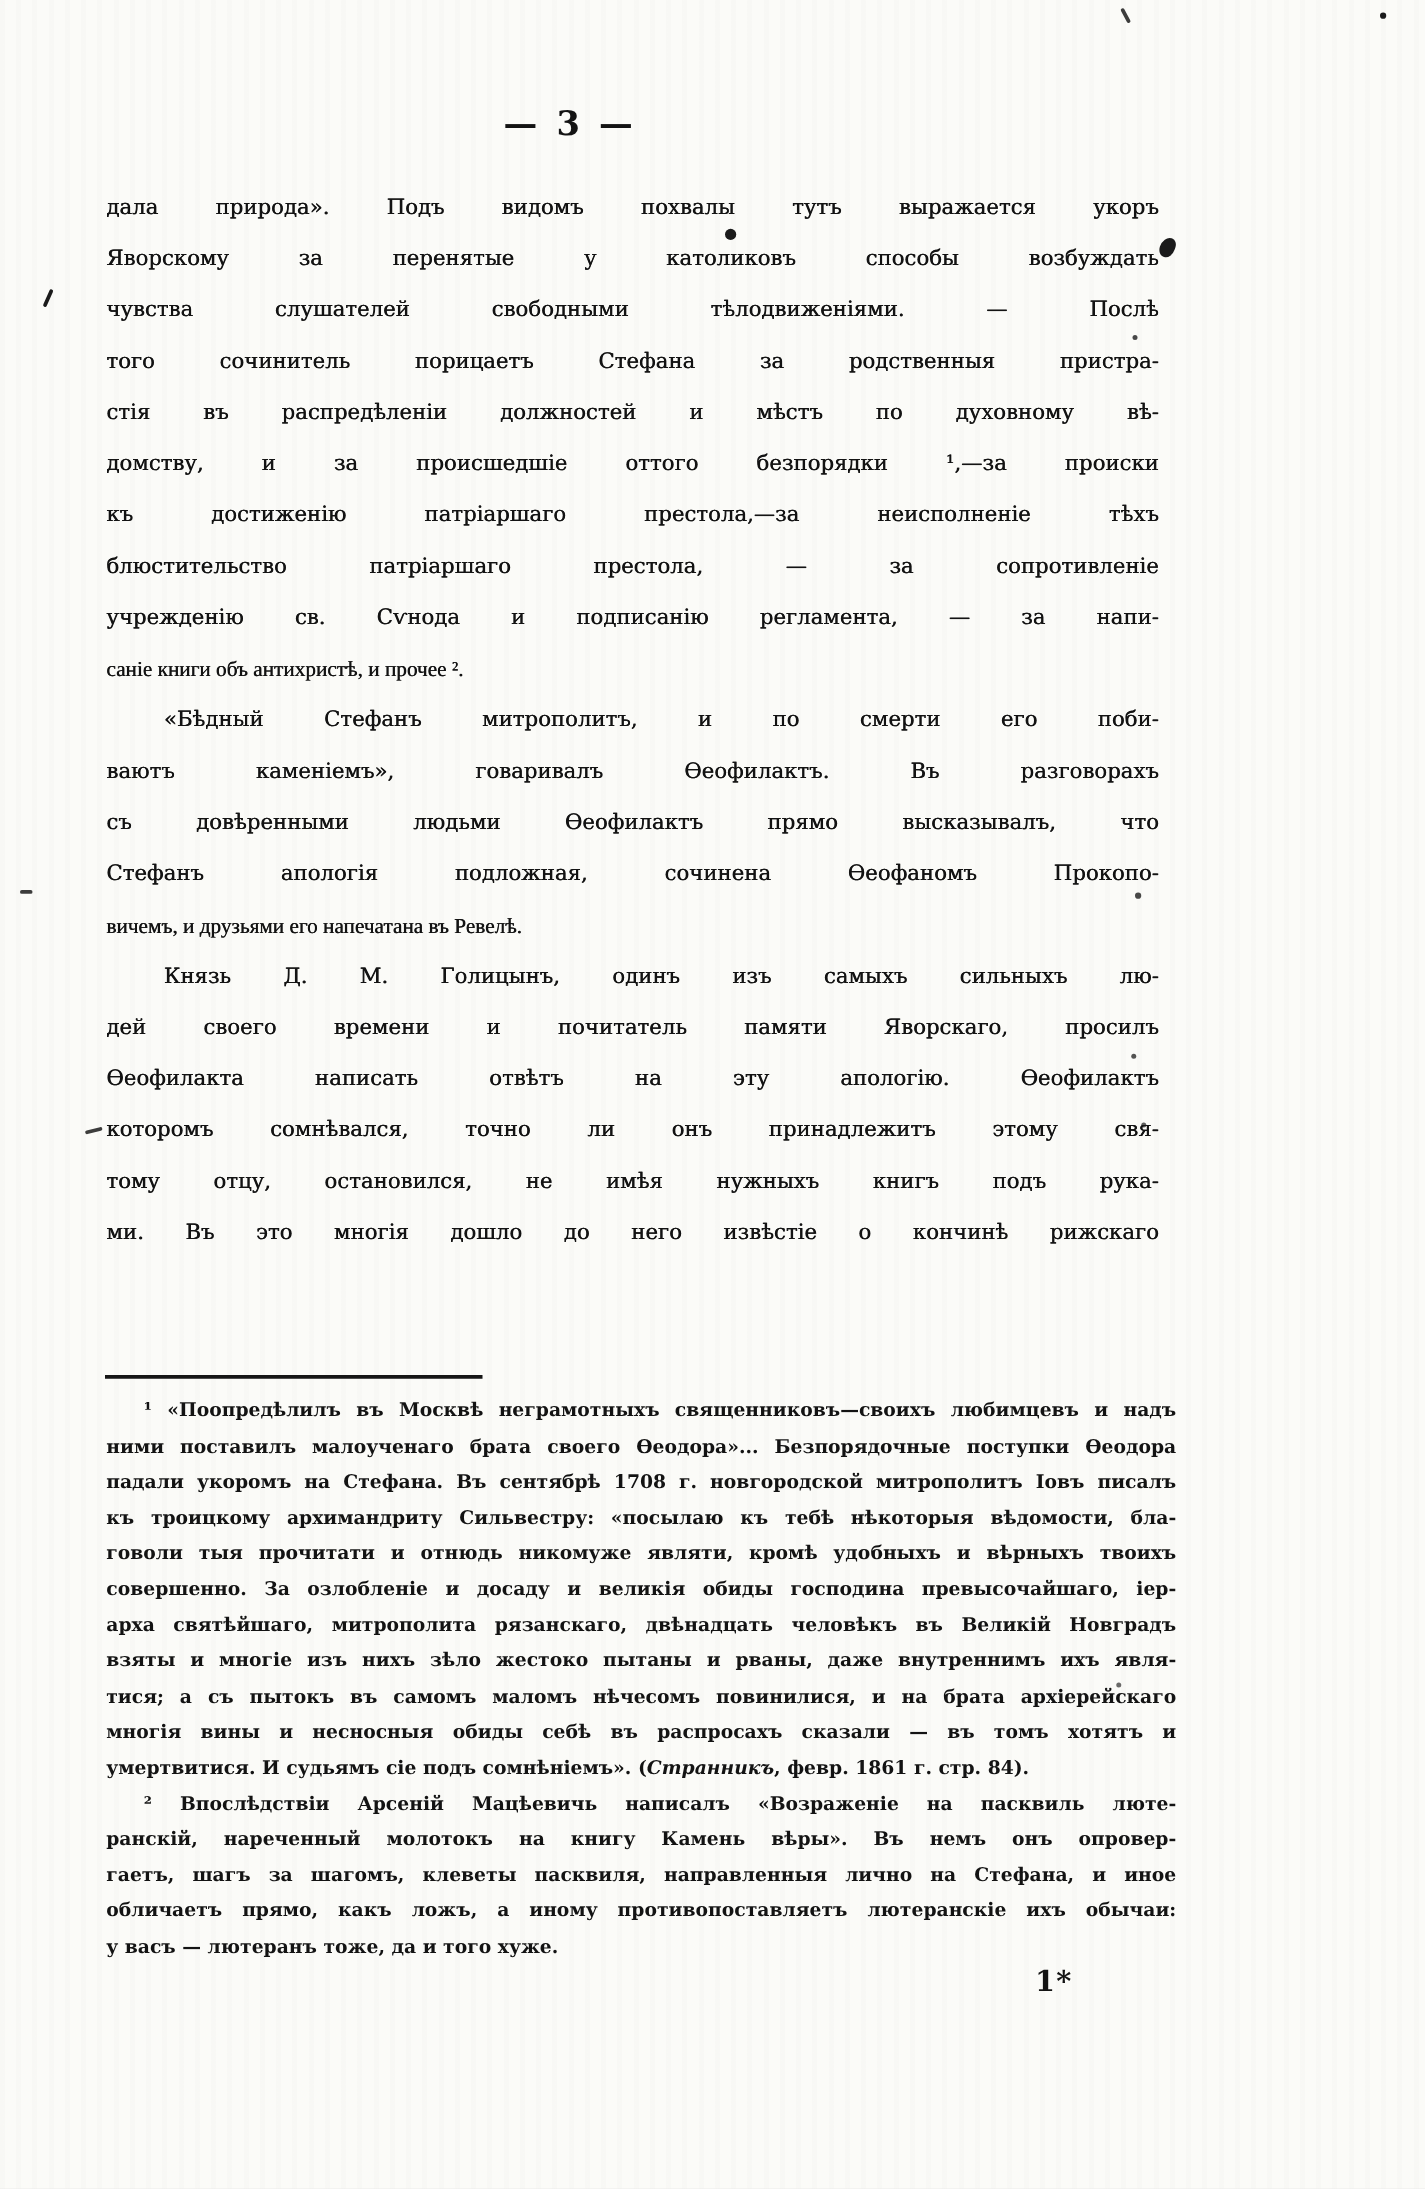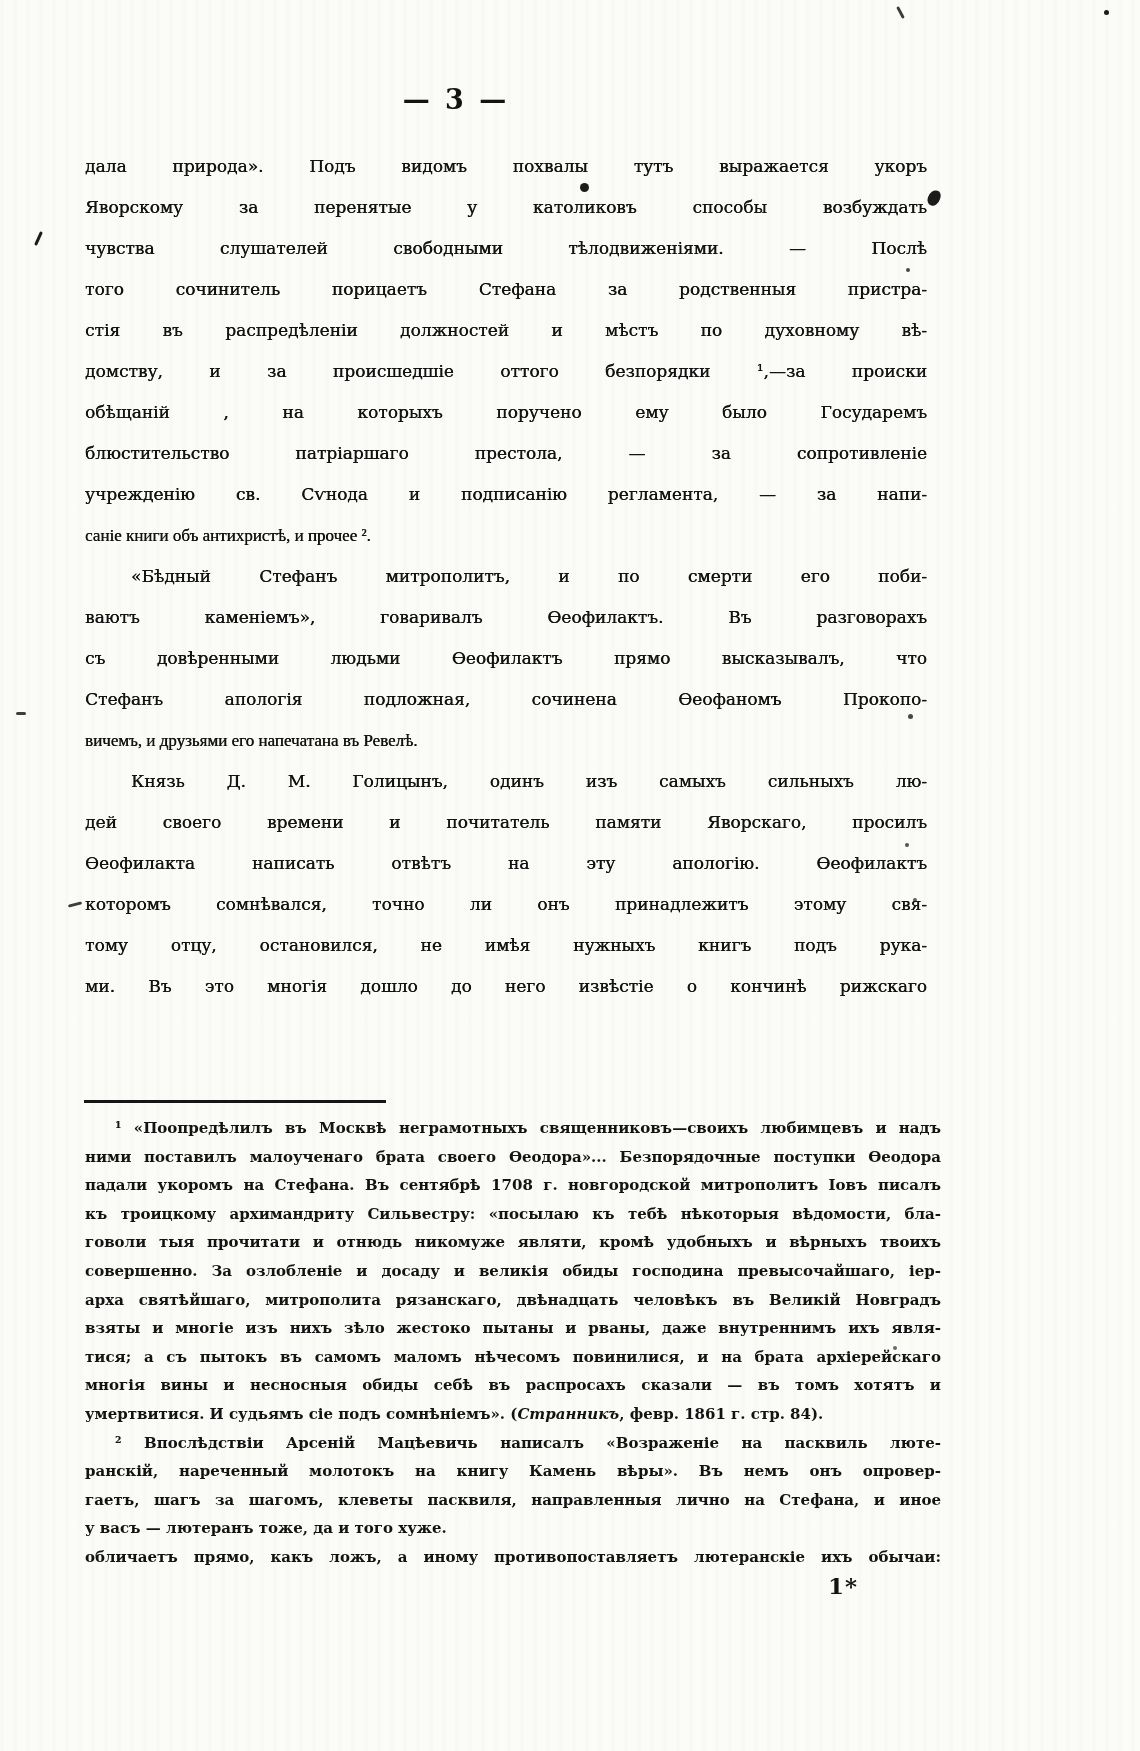--- a/index.html
+++ b/index.html
@@ -82,21 +82,21 @@
   <div class="pagenum">— 3 —</div>
 
   <div class="body-block">
 
     <div class="bline">дала природа». Подъ видомъ похвалы тутъ выражается укоръ</div>
     <div class="bline">Яворскому за перенятые у католиковъ способы возбуждать</div>
     <div class="bline">чувства слушателей свободными тѣлодвиженіями. — Послѣ</div>
     <div class="bline">того сочинитель порицаетъ Стефана за родственныя пристра-</div>
     <div class="bline">стія въ распредѣленіи должностей и мѣстъ по духовному вѣ-</div>
     <div class="bline">домству, и за происшедшіе оттого безпорядки ¹,—за происки</div>
-    <div class="bline">обѣщаній , на которыхъ поручено ему было Государемъ</div>
+    <div class="bline">къ достиженію патріаршаго престола,—за неисполненіе тѣхъ</div>
     <div class="bline">блюстительство патріаршаго престола, — за сопротивленіе</div>
     <div class="bline">учрежденію св. Сѵнода и подписанію регламента, — за напи-</div>
     <div class="bline endp">саніе книги объ антихристѣ, и прочее ².</div>
 
     <div class="bline ind">«Бѣдный Стефанъ митрополитъ, и по смерти его поби-</div>
     <div class="bline">ваютъ каменіемъ», говаривалъ Ѳеофилактъ. Въ разговорахъ</div>
     <div class="bline">съ довѣренными людьми Ѳеофилактъ прямо высказывалъ, что</div>
     <div class="bline">Стефанъ апологія подложная, сочинена Ѳеофаномъ Прокопо-</div>
     <div class="bline endp">вичемъ, и друзьями его напечатана въ Ревелѣ.</div>
 
@@ -120,22 +120,22 @@
     <div class="fline">совершенно. За озлобленіе и досаду и великія обиды господина превысочайшаго, іер-</div>
     <div class="fline">арха святѣйшаго, митрополита рязанскаго, двѣнадцать человѣкъ въ Великій Новградъ</div>
     <div class="fline">взяты и многіе изъ нихъ зѣло жестоко пытаны и рваны, даже внутреннимъ ихъ явля-</div>
     <div class="fline">тися; а съ пытокъ въ самомъ маломъ нѣчесомъ повинилися, и на брата архіерейскаго</div>
     <div class="fline">многія вины и несносныя обиды себѣ въ распросахъ сказали — въ томъ хотятъ и</div>
     <div class="fline endp"><span>умертвитися. И судьямъ сіе подъ сомнѣніемъ». (</span><span class="italic">Странникъ</span><span>, февр. 1861 г. стр. 84).</span></div>
 
     <div class="fline ind">² Впослѣдствіи Арсеній Мацѣевичь написалъ «Возраженіе на пасквиль люте-</div>
     <div class="fline">ранскій, нареченный молотокъ на книгу Камень вѣры». Въ немъ онъ опровер-</div>
     <div class="fline">гаетъ, шагъ за шагомъ, клеветы пасквиля, направленныя лично на Стефана, и иное</div>
+    <div class="fline">обличаетъ прямо, какъ ложъ, а иному противопоставляетъ лютеранскіе ихъ обычаи:</div>
     <div class="fline endp">у васъ — лютеранъ тоже, да и того хуже.</div>
-    <div class="fline">обличаетъ прямо, какъ ложъ, а иному противопоставляетъ лютеранскіе ихъ обычаи:</div>
   </div>
 
   <div class="sig">1*</div>
 
   <div class="speck" style="left:580px; top:183px; width:9px; height:9px;"></div>
   <div class="speck" style="left:928px; top:190px; width:12px; height:16px; border-radius:60% 40% 55% 45%; transform:rotate(18deg);"></div>
   <div class="speck line" style="left:37px;  top:231px; width:3px;  height:15px; transform:rotate(24deg);"></div>
   <div class="speck line" style="left:899px; top:6px;   width:3px;  height:13px; transform:rotate(-28deg); opacity:.85;"></div>
   <div class="speck" style="left:1104px;top:10px;  width:5px;  height:5px;"></div>
   <div class="speck" style="left:906px; top:268px; width:4px;  height:4px; opacity:.8;"></div>

